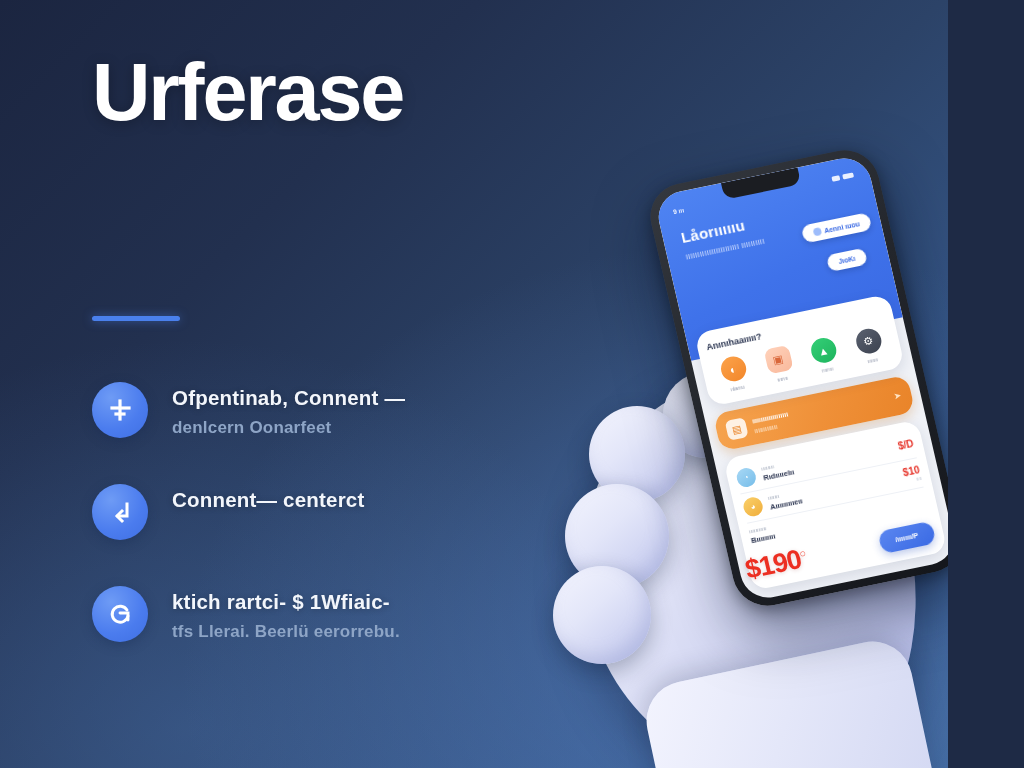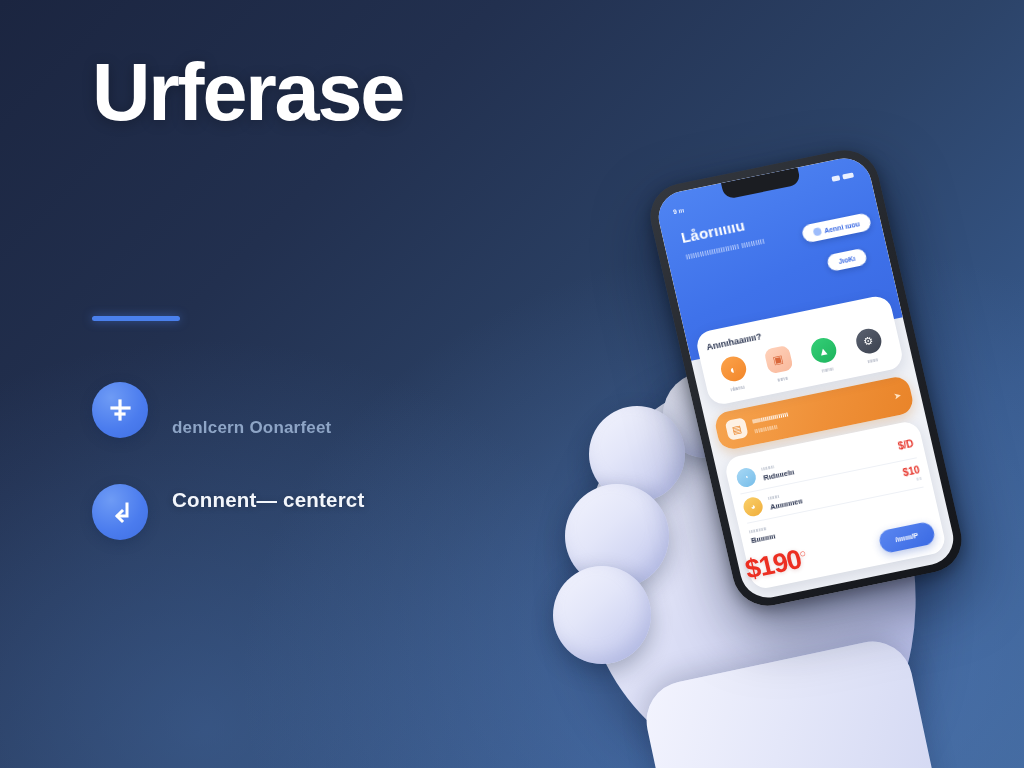--- a/index.html
+++ b/index.html
@@ -4,21 +4,21 @@
 <style>
   * { margin:0; padding:0; box-sizing:border-box; }
   html, body { width:1024px; height:768px; overflow:hidden; }
   body {
     font-family:"Liberation Sans", sans-serif;
     background:#1e2a45;
     position:relative;
   }
   #stage {
     position:absolute; inset:0;
-    width:1024px; height:768px;
+    width:948px; height:768px;
     background:
       radial-gradient(ellipse 900px 700px at 78% 88%, rgba(86,126,190,0.55) 0%, rgba(86,126,190,0) 62%),
       radial-gradient(ellipse 700px 600px at 20% 95%, rgba(70,108,166,0.45) 0%, rgba(70,108,166,0) 65%),
       linear-gradient(135deg, #1b2540 0%, #22304f 28%, #2c4368 55%, #36588a 78%, #3d6496 100%);
     overflow:hidden;
   }
   
   .headline {
     position:absolute; left:92px; top:52px;
     width:560px;
@@ -226,35 +226,48 @@
     <div class="bullet">
       <span class="b-icon">
         <svg width="26" height="26" viewBox="0 0 26 26">
           <g stroke="#fff" stroke-width="3.2" stroke-linecap="square">
             <line x1="13" y1="4" x2="13" y2="22"></line>
             <line x1="5" y1="11" x2="22" y2="11"></line>
             <line x1="9" y1="17" x2="17" y2="17"></line>
           </g>
         </svg>
       </span>
+      <div class="b-title">Ofpentinab, Connent —</div>
       <div class="b-sub">denlcern Oonarfeet</div>
     </div>
 
     <div class="bullet">
       <span class="b-icon">
         <svg width="26" height="26" viewBox="0 0 26 26">
           <g fill="none" stroke="#fff" stroke-width="3" stroke-linecap="square">
             <path d="M20 5 L20 17 L11 17"></path>
             <path d="M15 12 L10 17 L15 22"></path>
           </g>
         </svg>
       </span>
       <div class="b-title">Connent— centerct</div>
     </div>
 
+    <div class="bullet">
+      <span class="b-icon">
+        <svg width="26" height="26" viewBox="0 0 26 26">
+          <g fill="none" stroke="#fff" stroke-width="2.9" stroke-linecap="round">
+            <path d="M20 9 A8 8 0 1 0 21 15"></path>
+            <path d="M13 12 L21 12 L21 19"></path>
+          </g>
+        </svg>
+      </span>
+      <div class="b-title">ktich rartci- $ 1Wfiaic-</div>
+      <div class="b-sub">tfs Llerai. Beerlü eerorrebu.</div>
+    </div>
 
   </div>
 
   <div id="hand">
     <div class="palm"></div>
     <div class="wrist"></div>
     <div class="finger f4"></div>
     <div class="finger f1"></div>
     <div class="finger f2"></div>
     <div class="finger f3"></div>

